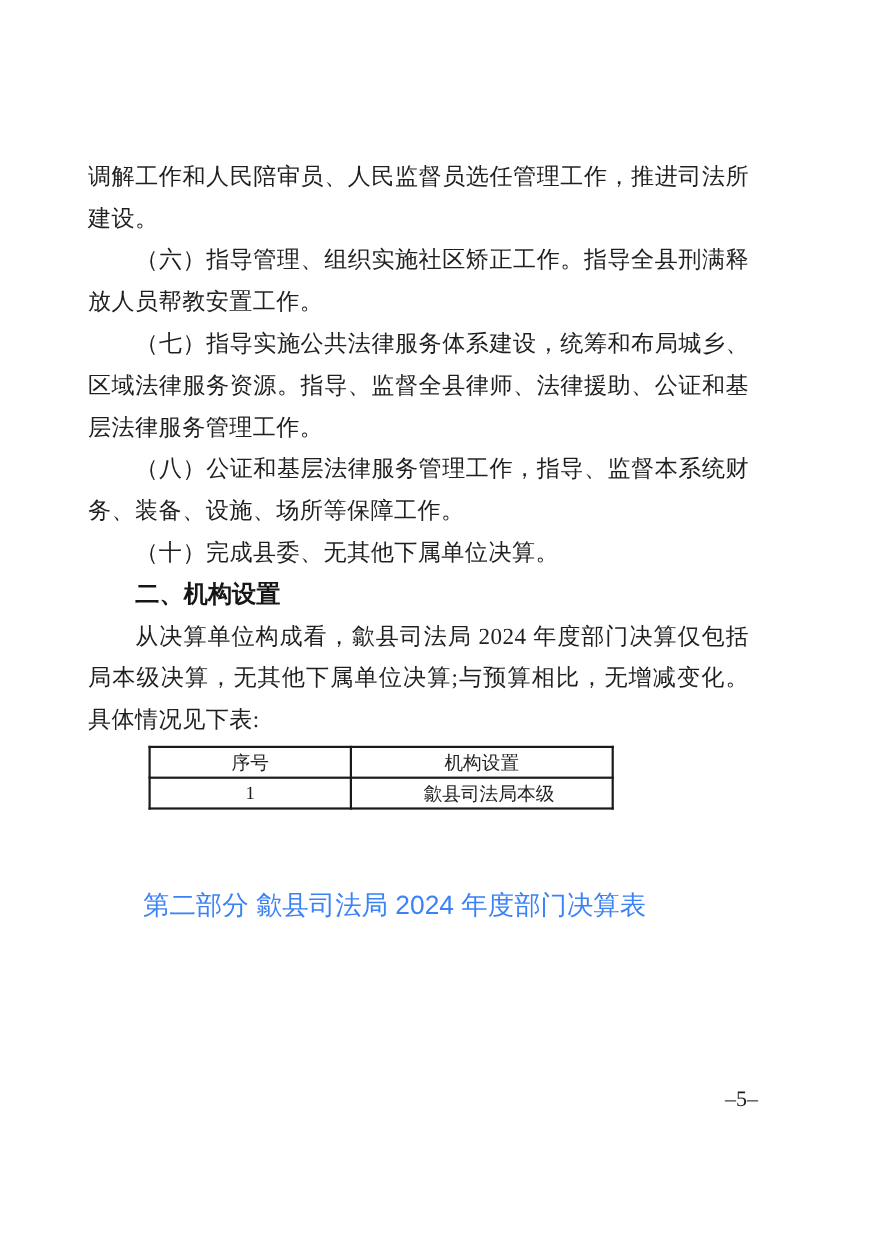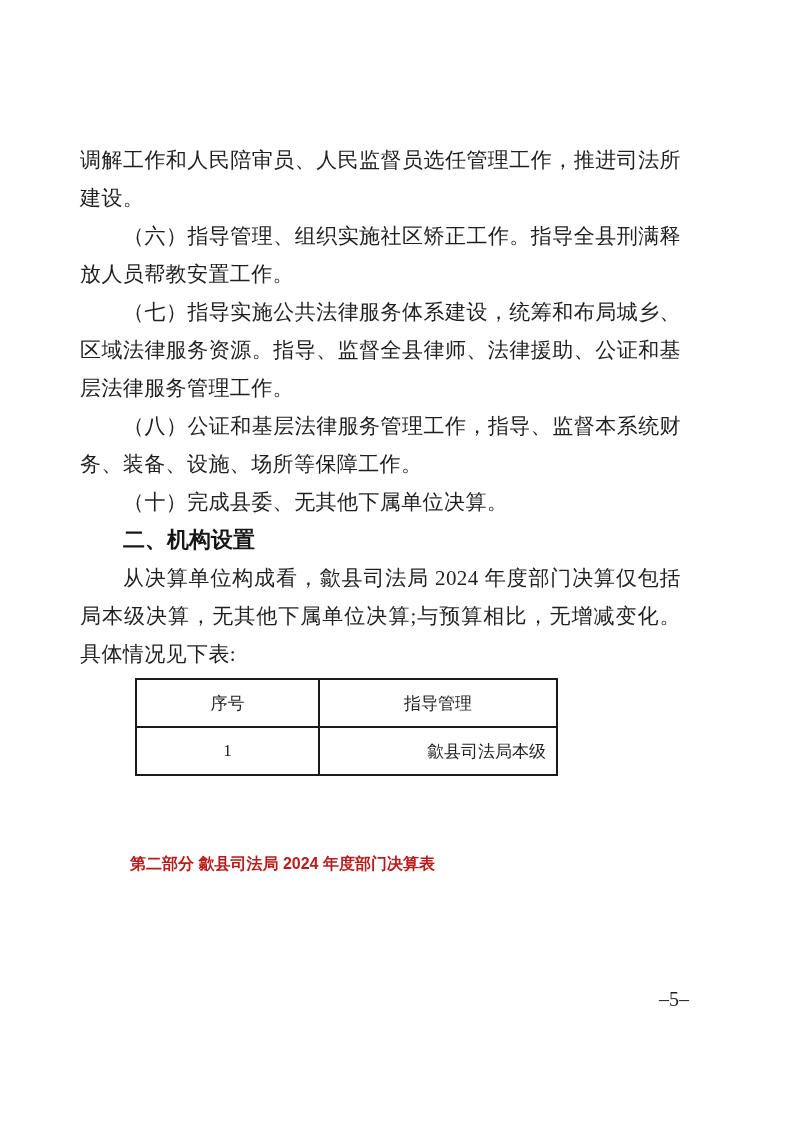--- a/index.html
+++ b/index.html
@@ -45,36 +45,36 @@
   table.unit-table {
     border-collapse: collapse;
     table-layout: fixed;
     width: 423px;
     margin: 5px 0 0 55px;
   }
   table.unit-table th,
   table.unit-table td {
     border: 2px solid #1a1a1a;
     height: 26px;
-    padding: 10px;
+    padding: 0;
     font-family: "Liberation Serif", "DejaVu Serif", serif;
     font-size: 17px;
     font-weight: normal;
     color: #1f1f1f;
     vertical-align: middle;
   }
   .cell-center { text-align: center; }
-  .cell-left { text-align: right; padding-left: 13px !important; }
+  .cell-left { text-align: center; padding-left: 13px !important; }
   .part-heading {
     margin: 73px 0 0 50px;
     font-family: "Liberation Sans", "DejaVu Sans", sans-serif;
-    font-weight: bold;
-    font-size: 16px;
+    font-weight: normal;
+    font-size: 24px;
     line-height: 30px;
-    color: #b91c1c;
+    color: #3b82f6;
   }
   .page-number {
     position: absolute;
     left: 659px;
     top: 988px;
     font-family: "Liberation Serif", "DejaVu Serif", serif;
     font-size: 20px;
     color: #1f1f1f;
   }
 </style>
@@ -100,21 +100,21 @@
     <p class="body-text indent">从决算单位构成看，歙县司法局 2024 年度部门决算仅包括局本级决算，无其他下属单位决算;与预算相比，无增减变化。具体情况见下表:</p>
 
     <table class="unit-table">
       <colgroup>
         <col style="width:183px">
         <col>
       </colgroup>
       <thead>
         <tr>
           <th class="cell-center">序号</th>
-          <th class="cell-center">指导管理</th>
+          <th class="cell-center">机构设置</th>
         </tr>
       </thead>
       <tbody>
         <tr>
           <td class="cell-center">1</td>
           <td class="cell-left">歙县司法局本级</td>
         </tr>
       </tbody>
     </table>
 

